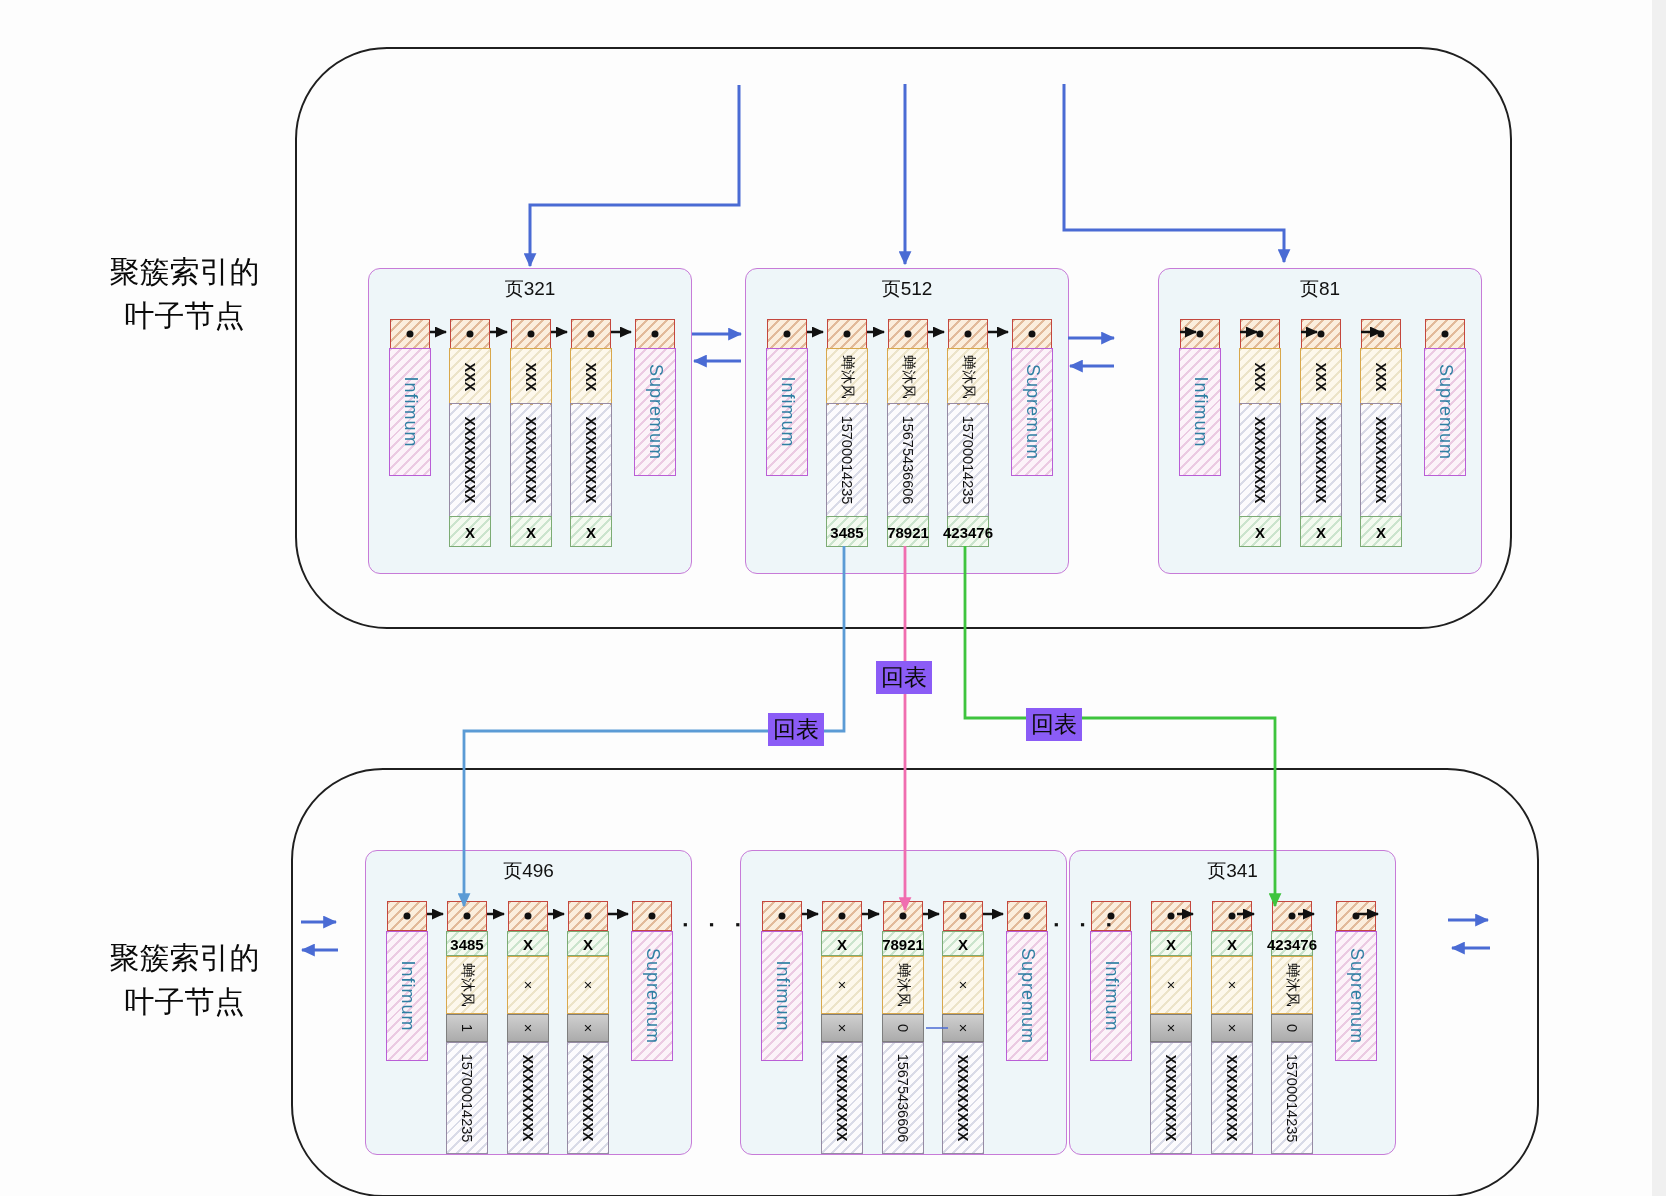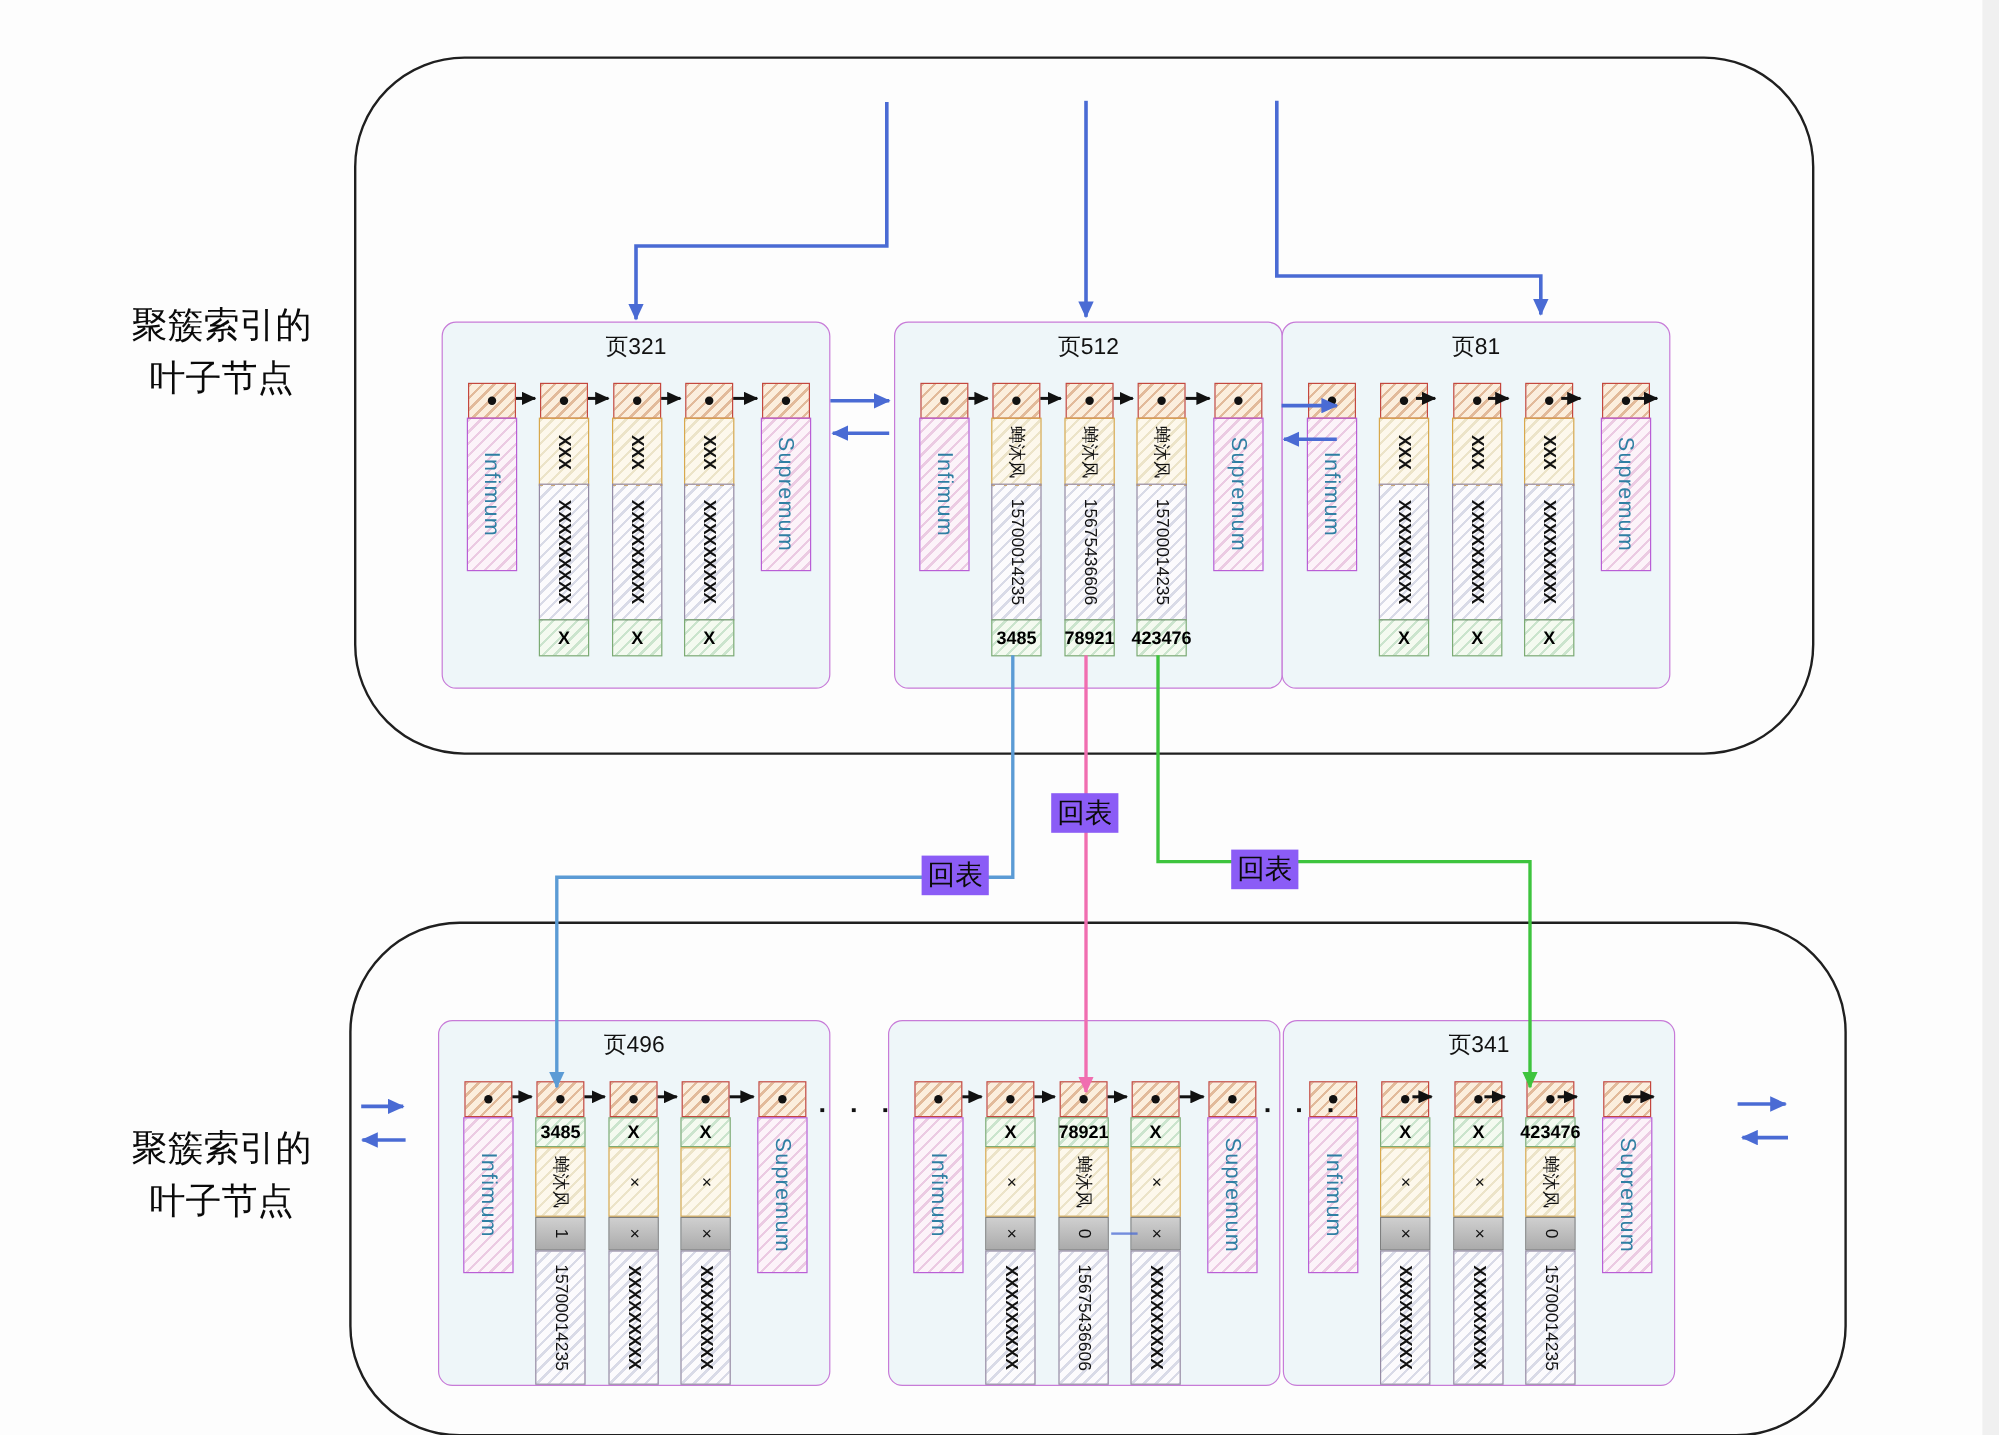--- a/index.html
+++ b/index.html
@@ -149,21 +149,21 @@
         <div class="cbox c-yellow" style="left: 201px; top: 79px; height: 55px;">
           <span class="vtxt">蝉沐风</span>
         </div>
         <div class="cbox c-long" style="left: 201px; top: 134px; height: 112px;">
           <span class="vtxt">15700014235</span>
         </div>
         <div class="cbox c-green" style="left: 201px; top: 247px; height: 29px;">
           <span class="pk-val">423476</span>
         </div>
       </div>
-      <div class="page" style="left: 1068px; top: 268px; width: 322px; height: 304px;">
+      <div class="page" style="left: 1158px; top: 268px; width: 322px; height: 304px;">
         <div class="page-title">页81</div>
         <div class="hcell" style="left: 21px; top: 50px;">
           <span class="dot"></span>
         </div>
         <div class="hcell" style="left: 81px; top: 50px;">
           <span class="dot"></span>
         </div>
         <div class="hcell" style="left: 142px; top: 50px;">
           <span class="dot"></span>
         </div>

